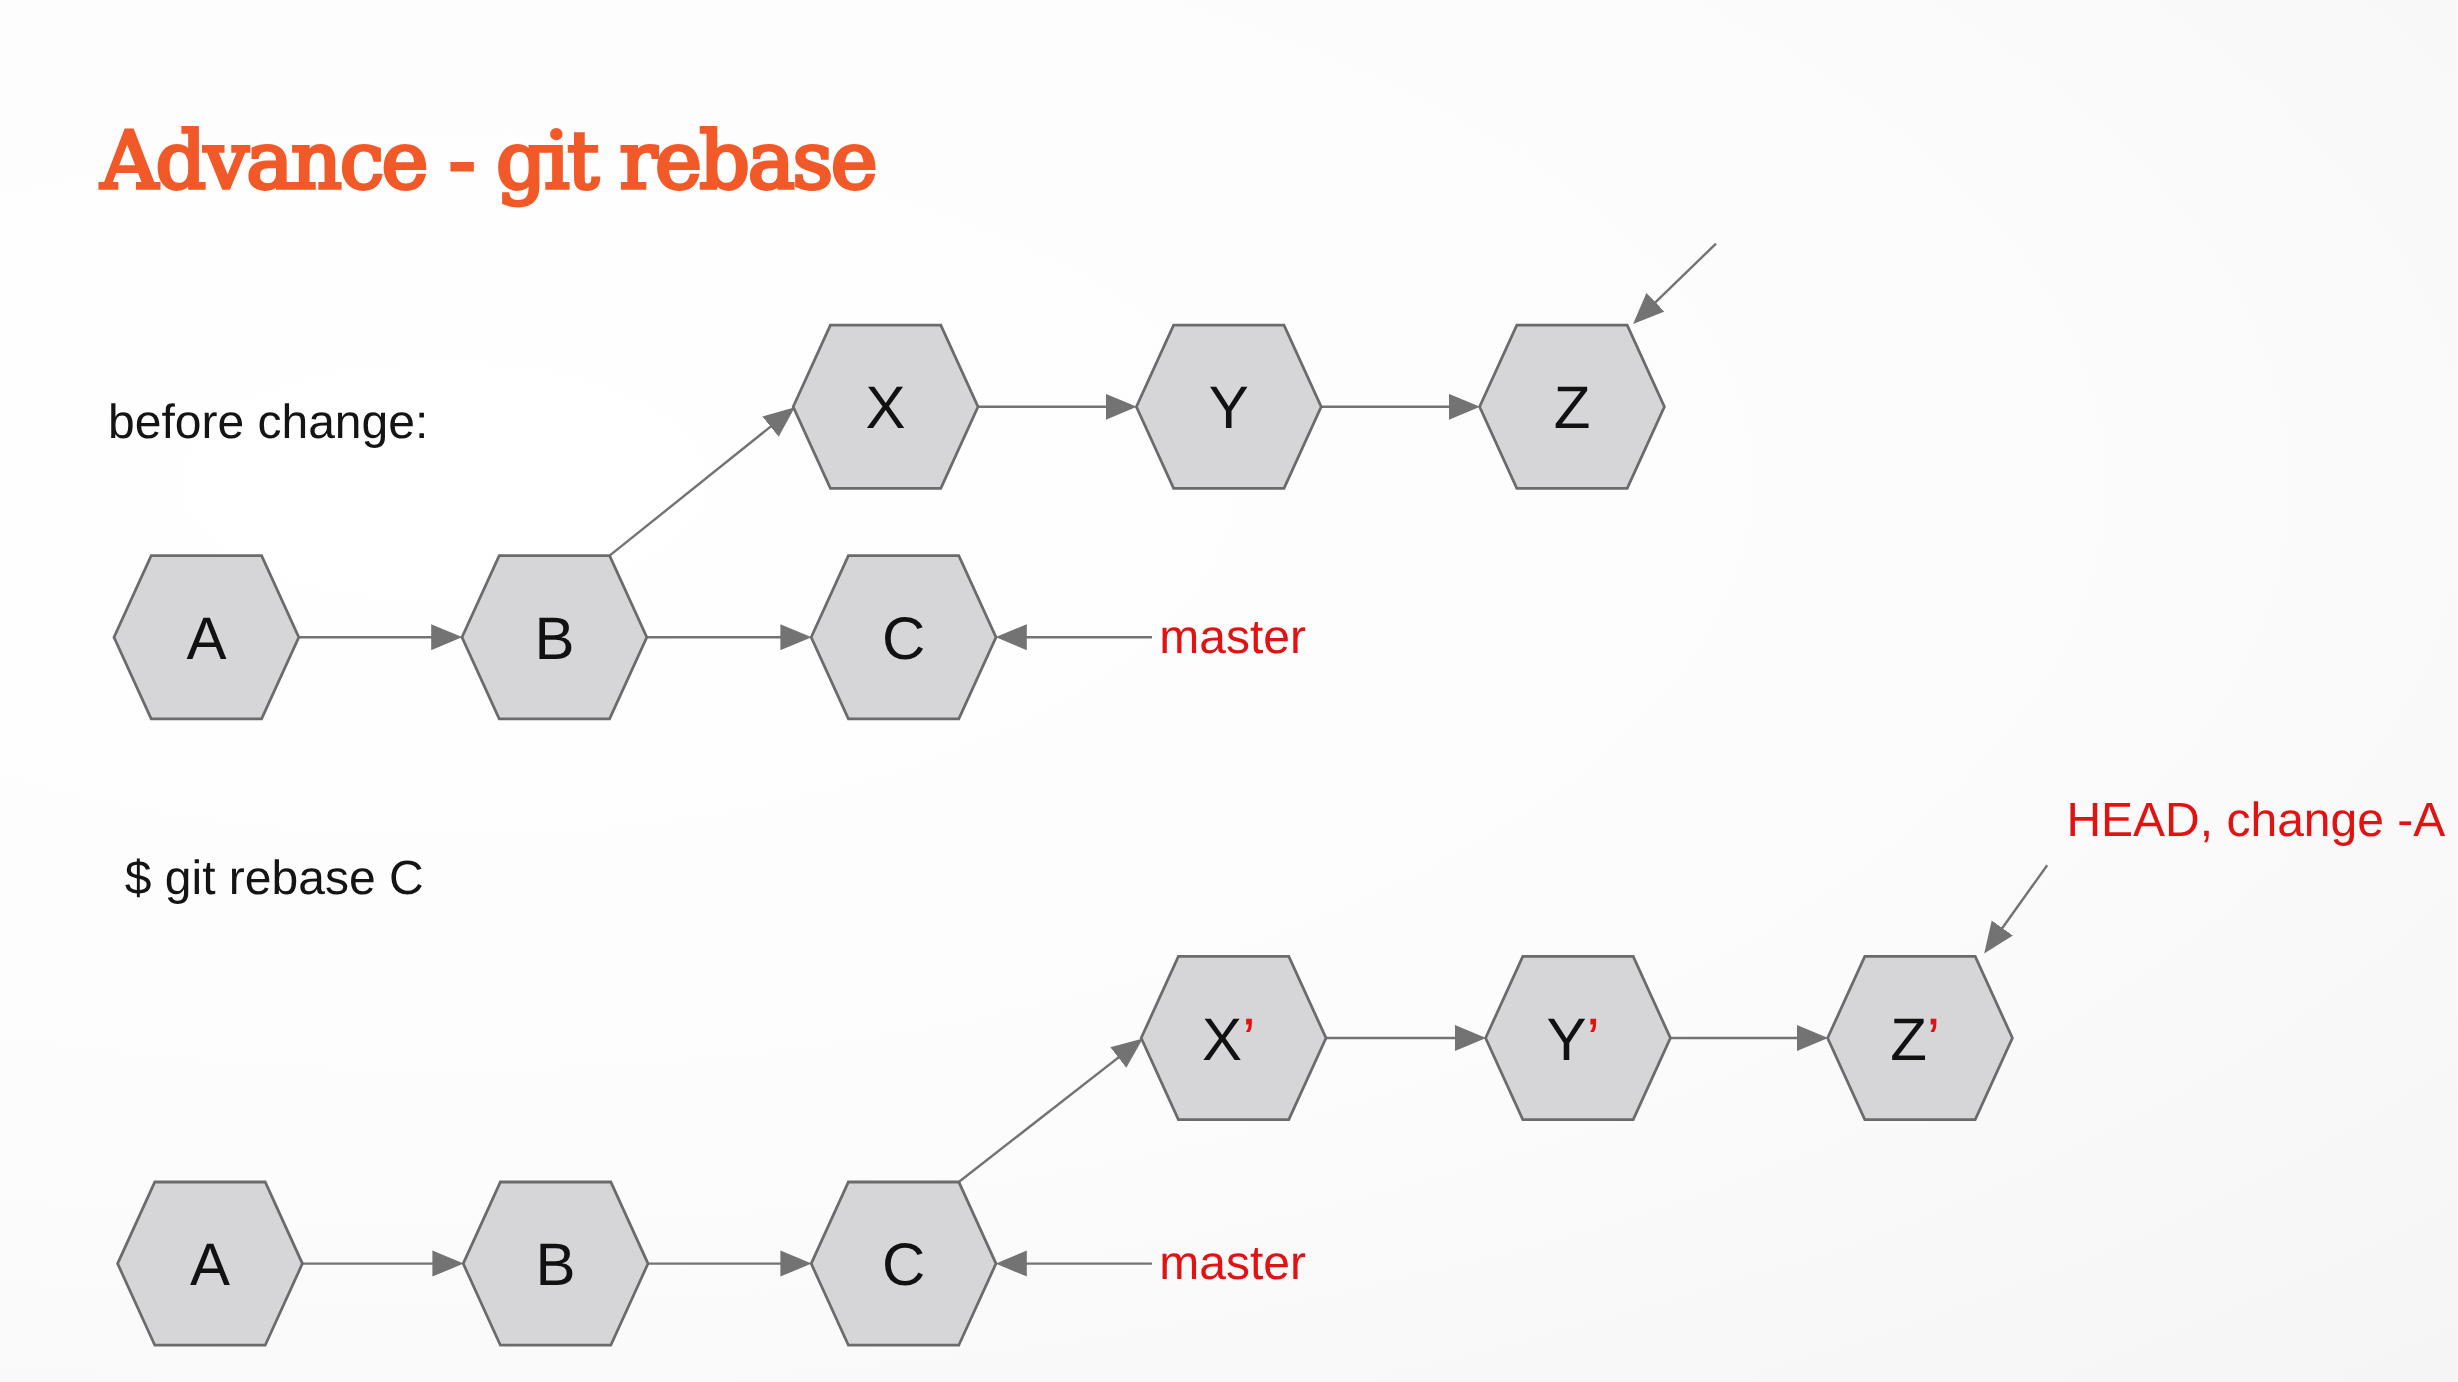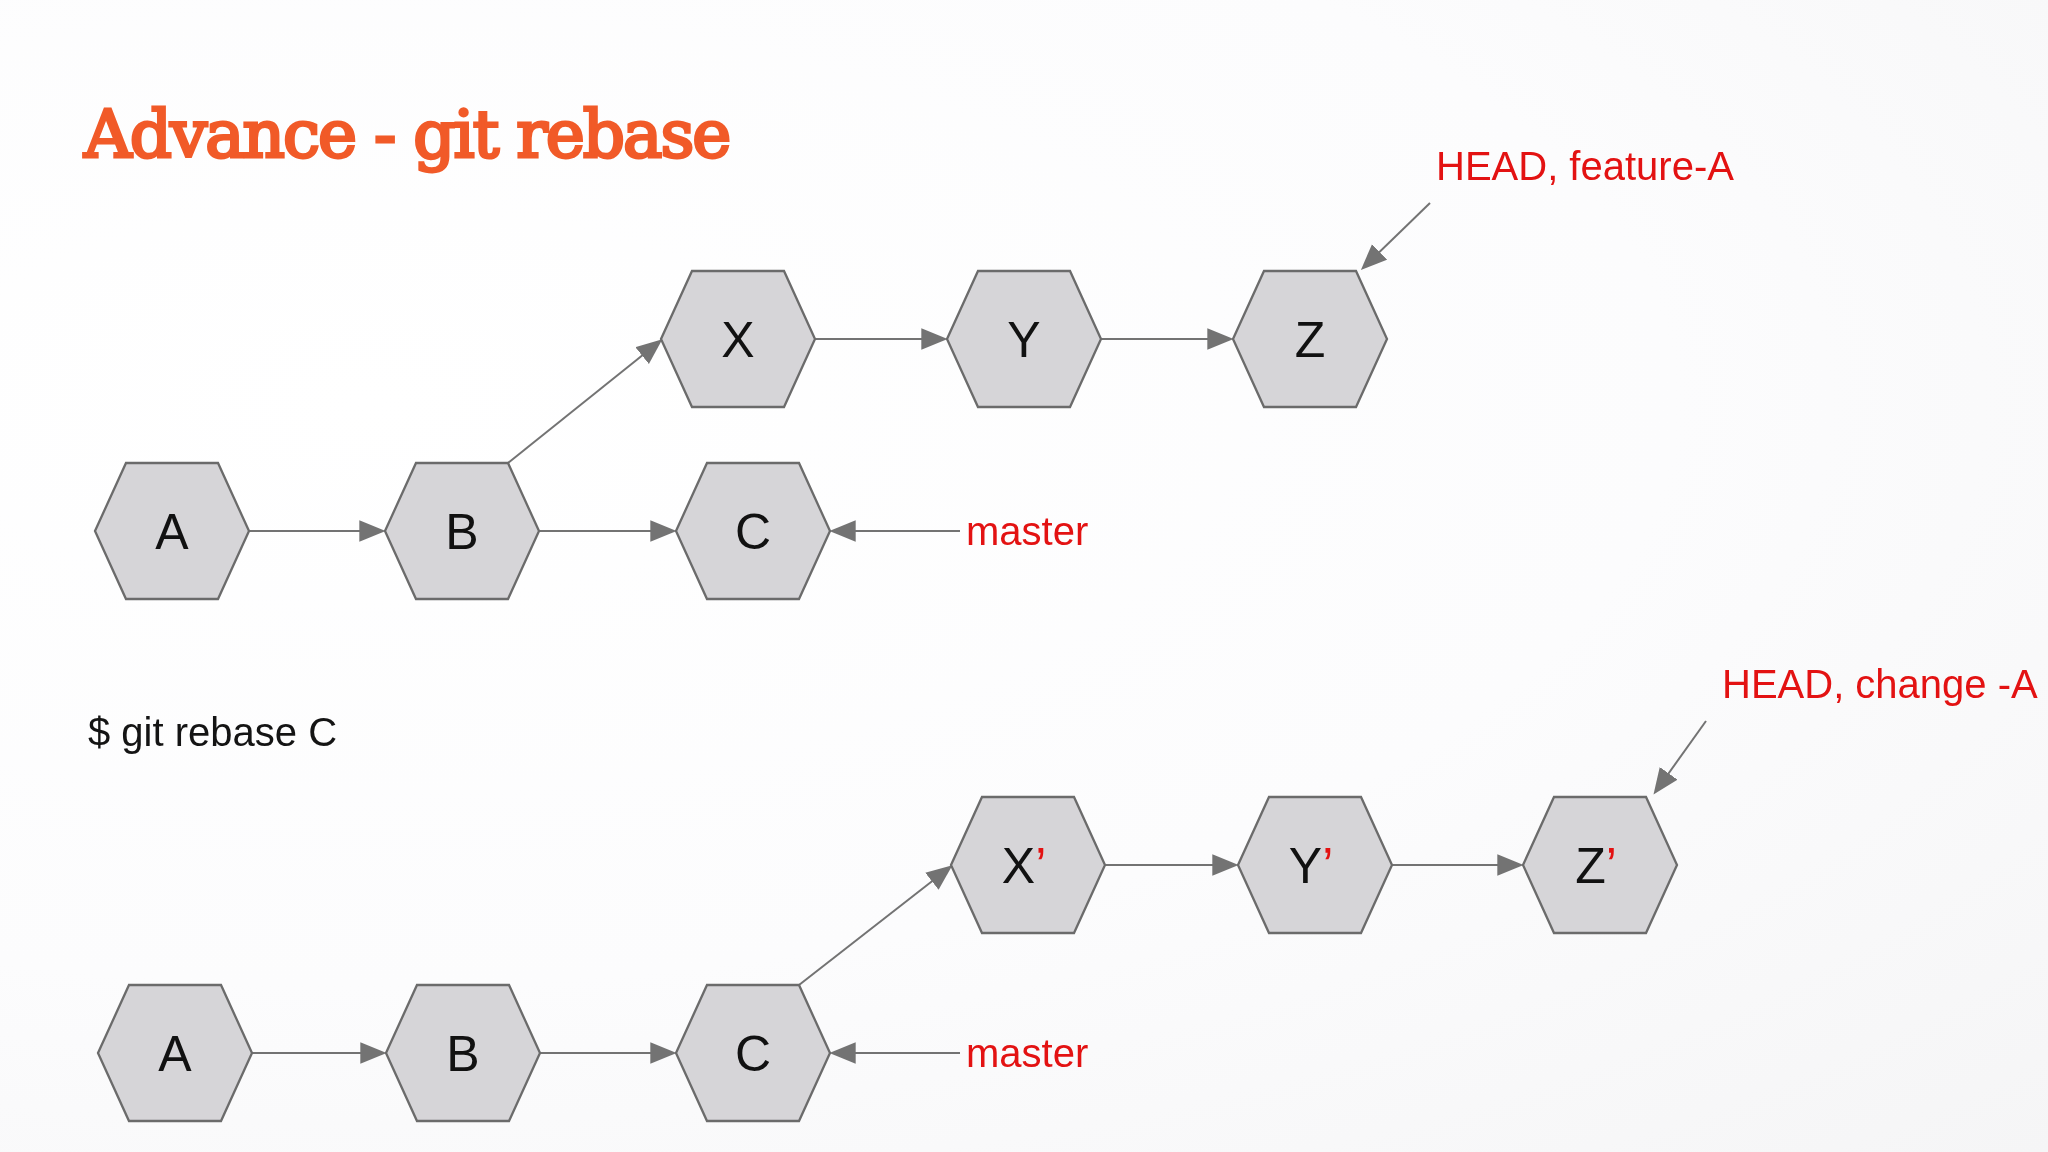--- a/index.html
+++ b/index.html
@@ -37,24 +37,24 @@
   }
   .prime{fill:#e31212;}
 </style>
 </head>
 <body>
 
 <main class="slide">
 
   <h1 class="title">Advance - git rebase</h1>
 
+  <div class="caption" style="left:90px;top:330px">before change:</div>
 
-  <div class="caption" style="left:88px;top:710px">$ git rebase C</div>
+  <div class="caption" style="left:104px;top:710px">$ git rebase C</div>
 
-  <div class="redlabel" style="left:1436px;top:144px">HEAD, feature-A</div>
 
   <div class="redlabel" style="left:1722px;top:662px">HEAD, change -A</div>
 
   <div class="redlabel" style="left:966px;top:509px">master</div>
 
   <div class="redlabel" style="left:966px;top:1031px">master</div>
 
   <svg class="diagram" width="2048" height="1152" viewBox="0 0 2048 1152">
     <defs>
       <marker id="ah" viewBox="0 0 12 10" refX="10" refY="5" markerWidth="13" markerHeight="11" orient="auto">

